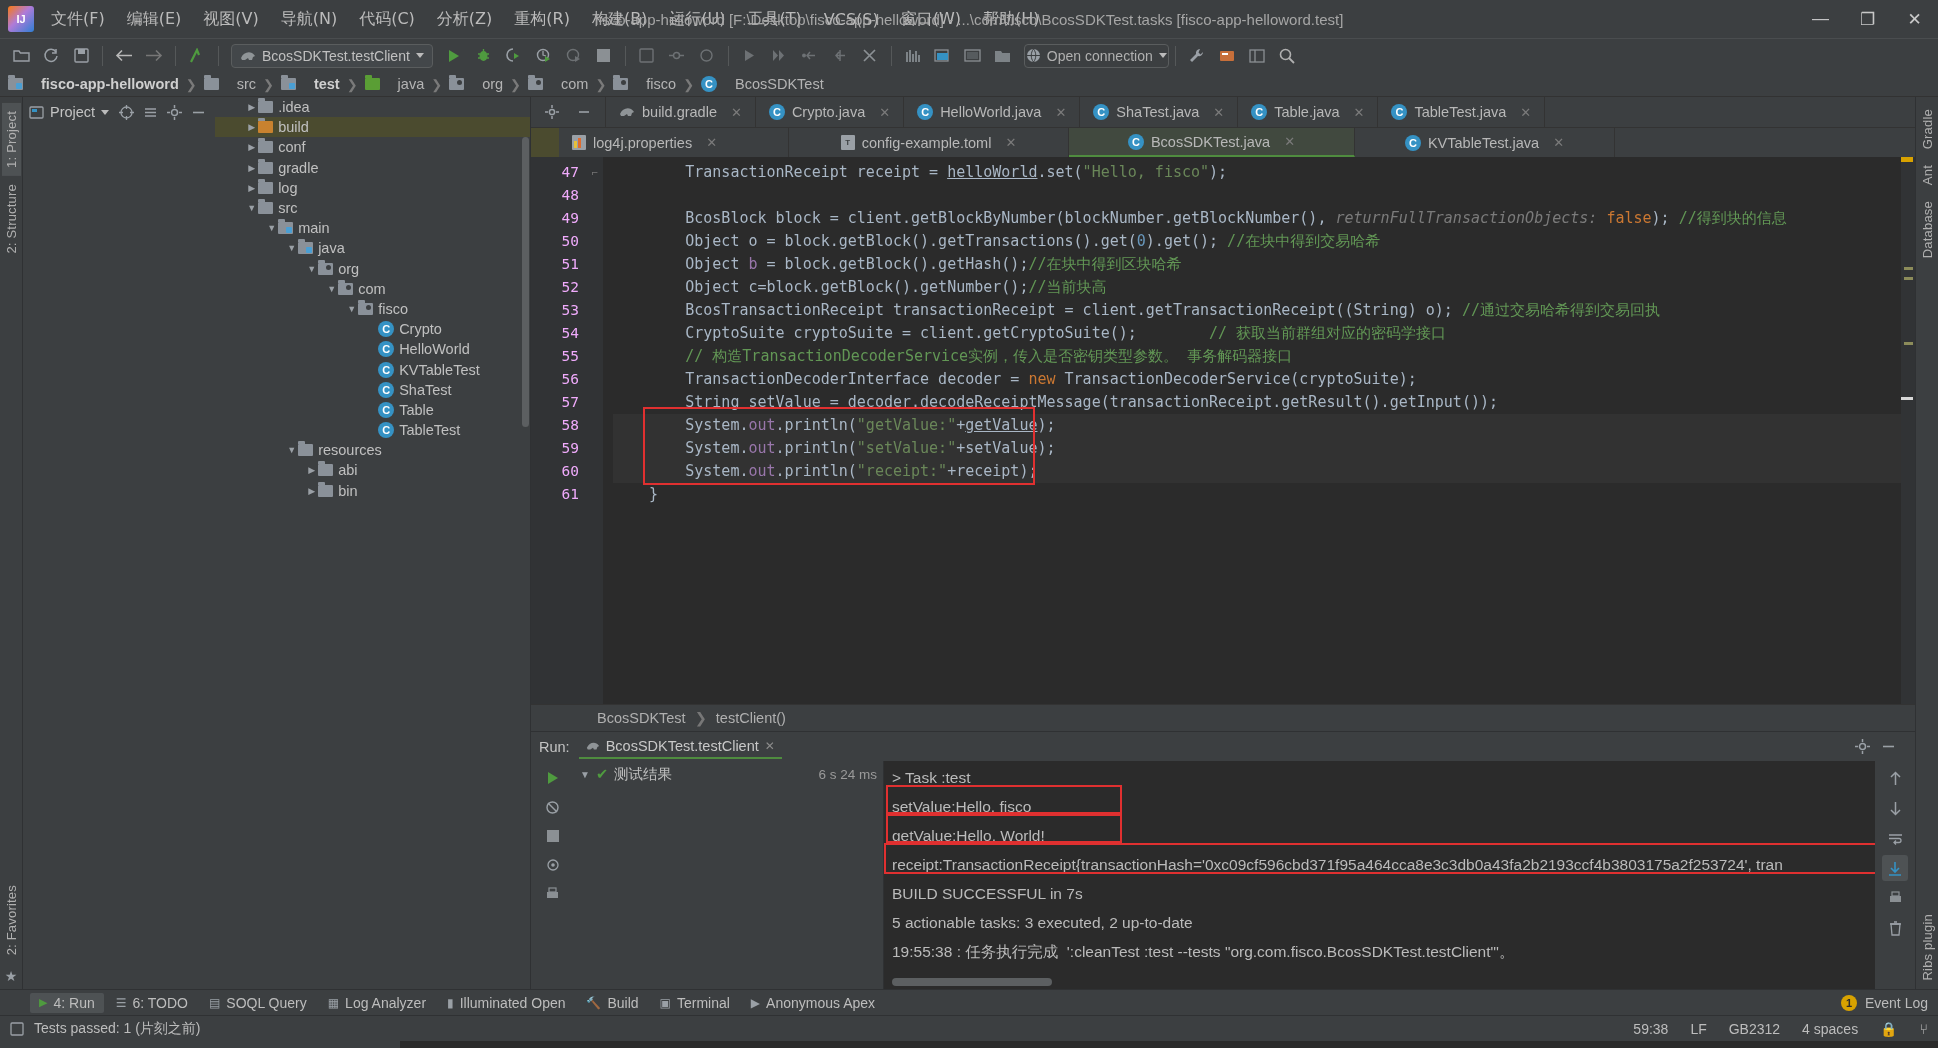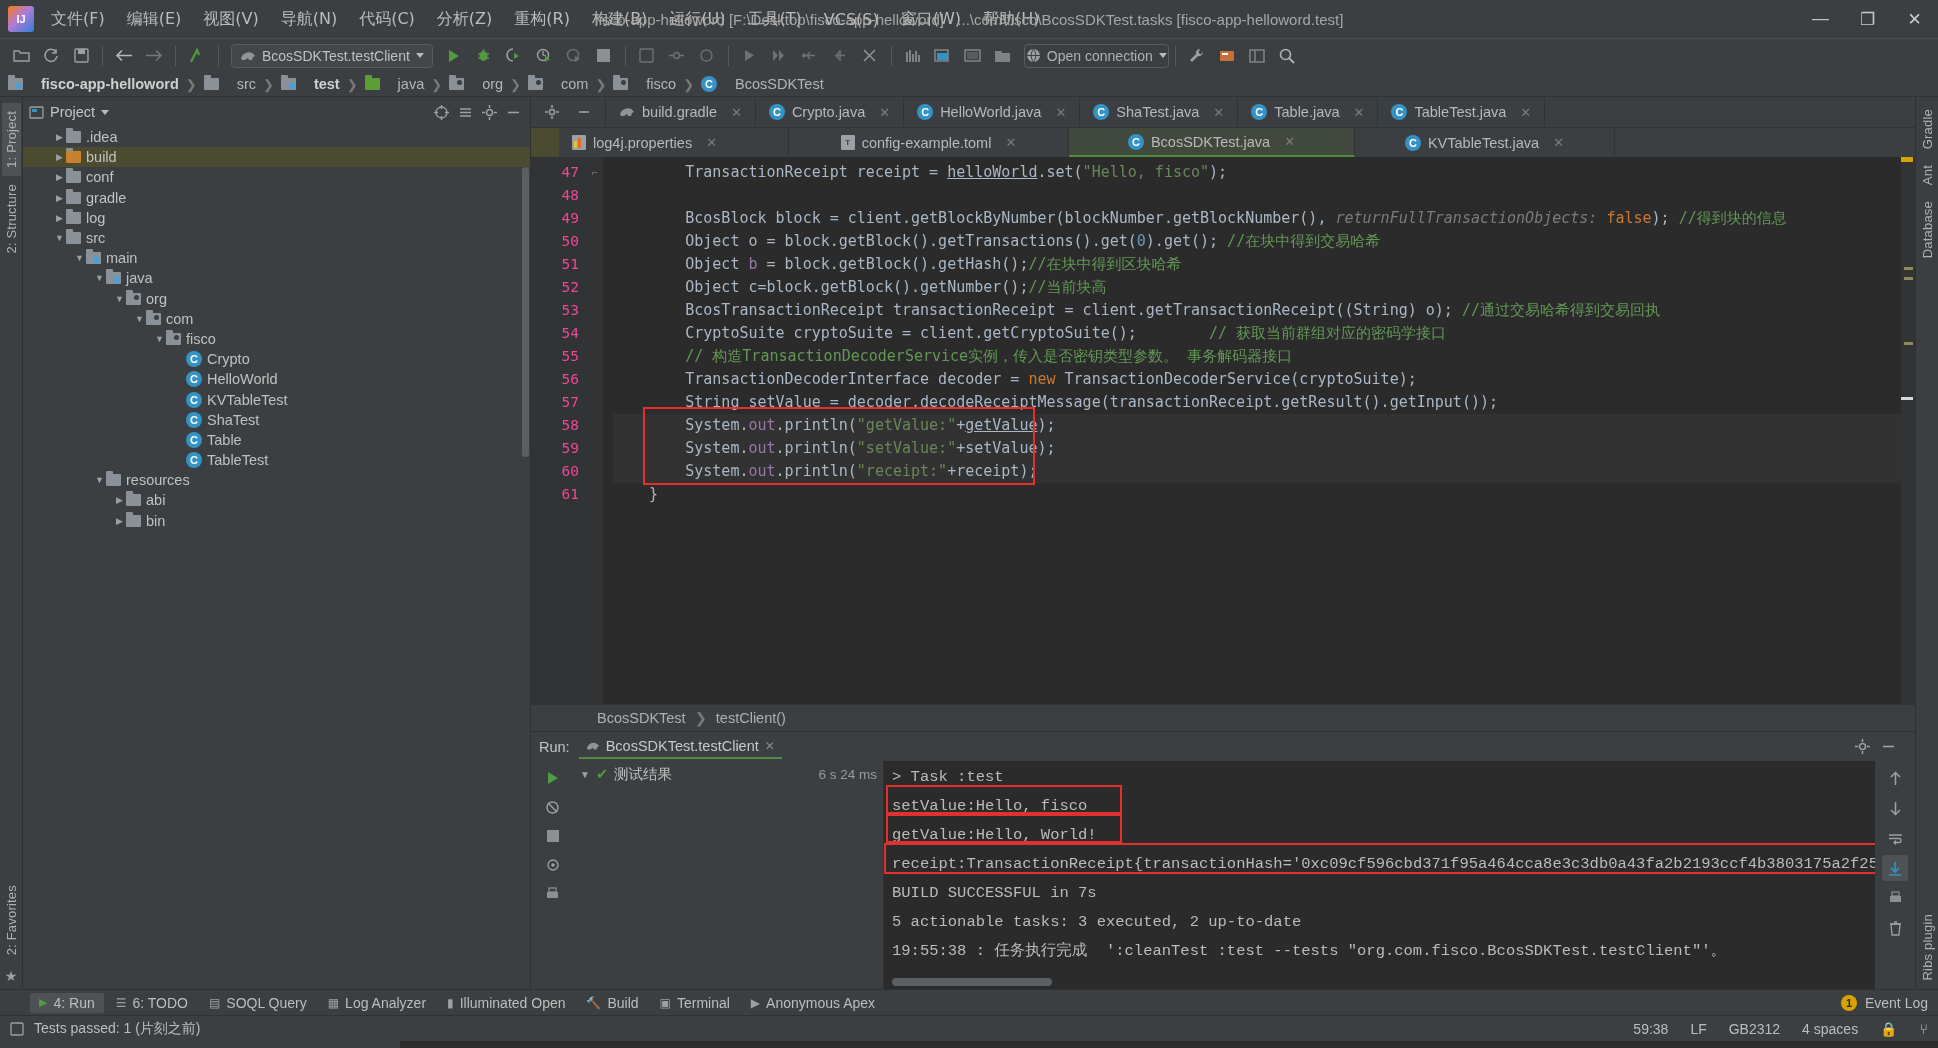--- a/index.html
+++ b/index.html
@@ -97,21 +97,21 @@
     padding:8px 2px; white-space:nowrap; letter-spacing:.2px;
   }
   .vtext.sel{ background:#4e5254; }
   .rail-r{
     width:23px; flex:0 0 23px; background:#3c3f41; border-left:1px solid #2f3133;
     display:flex; flex-direction:column; align-items:center; padding-top:4px;
   }
 
   
   .project{
-    width:508px; flex:0 0 508px; background:#3c3f41; display:flex; flex-direction:column;
+    width:508px; flex:0 0 508px; background:#3c3f41; display:flex; flex-direction:row;
     border-right:1px solid #2f3133;
   }
   .proj-head{
     height:30px; flex:0 0 30px; display:flex; align-items:center; padding:0 6px; gap:6px;
   }
   .proj-head .t{ font-size:14.5px; color:#c4c4c4; }
   .proj-tools{ margin-left:auto; display:flex; align-items:center; gap:2px; }
   .ptool{ width:22px;height:22px;display:flex;align-items:center;justify-content:center;color:#9aa0a6;font-size:14px;}
   .tree{ flex:1 1 auto; overflow:hidden; font-size:14.5px; position:relative; }
   .node{ display:flex; align-items:center; height:20.2px; white-space:nowrap; color:#c0c0c0; }
@@ -146,21 +146,21 @@
   .props-ico:before{content:"";position:absolute;left:2px;bottom:2px;width:3px;height:7px;background:#e8c03a;}
   .props-ico:after{content:"";position:absolute;left:6px;bottom:2px;width:3px;height:10px;background:#e06c2f;}
   .toml-ico{
     width:14px;height:15px;flex:0 0 14px;background:#9aa0a6;border-radius:1px;position:relative;
     display:flex;align-items:center;justify-content:center;color:#3c3f41;font-size:8px;font-weight:bold;
   }
   .toml-ico:before{content:"T";}
 
   .code-area{ flex:1 1 auto; display:flex; min-height:0; position:relative; background:#2b2b2b; }
   .gutter{
-    width:56px; flex:0 0 56px; background:#313335; color:#ec4899; text-align:right;
+    width:56px; flex:0 0 56px; background:#313335; color:#f0abfc; text-align:right;
     padding-right:8px; font-family:"DejaVu Sans Mono","Liberation Mono",monospace;
     font-size:14.5px; line-height:23px; padding-top:4px; user-select:none;
   }
   .folds{ width:16px; flex:0 0 16px; background:#313335; padding-top:4px;
           font-size:11px; color:#777; line-height:23px; text-align:center;}
   .code{
     flex:1 1 auto; padding-top:4px; padding-left:10px; overflow:hidden;
     font-family:"DejaVu Sans Mono","Liberation Mono",monospace;
     font-size:15px; line-height:23px; white-space:pre; color:#a9b7c6; position:relative;
   }
@@ -198,21 +198,21 @@
   .rs-ico{ width:26px;height:26px;display:flex;align-items:center;justify-content:center;
            color:#9aa0a6;font-size:14px;border-radius:3px;}
   .tests-tree{
     width:310px; flex:0 0 310px; background:#3c3f41; border-right:1px solid #2f3133;
     font-size:14.5px; position:relative;
   }
   .tt-head{ display:flex; align-items:center; height:26px; padding:0 6px; gap:6px; color:#c0c0c0;}
   .tt-time{ margin-left:auto; color:#9a9a9a; font-size:13.5px; }
   .console{
     flex:1 1 auto; background:#2b2b2b; position:relative; overflow:hidden;
-    font-family:Liberation Mono, monospace;
+    font-family:Liberation Sans, sans-serif;
     font-size:15.5px; line-height:29px; color:#bbbbbb; padding:2px 0 0 8px;
   }
   .console .cl{ height:29px; white-space:pre; }
   .console-rail{
     width:40px; flex:0 0 40px; background:#3c3f41; display:flex; flex-direction:column;
     align-items:center; padding-top:4px; gap:4px;
   }
   .hbar{
     position:absolute; left:8px; bottom:3px; height:8px; width:160px; background:#5c5f61; border-radius:4px;
   }

